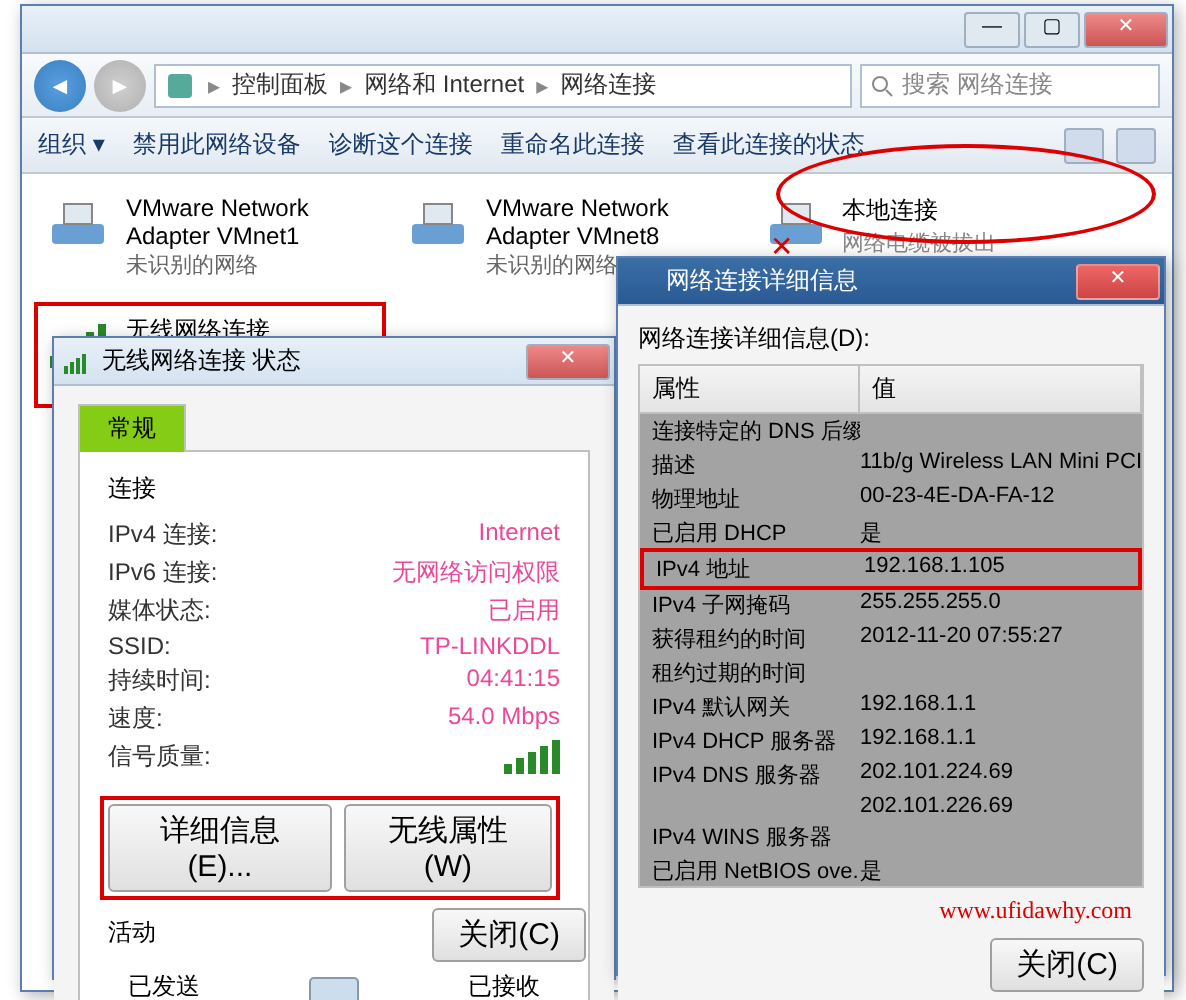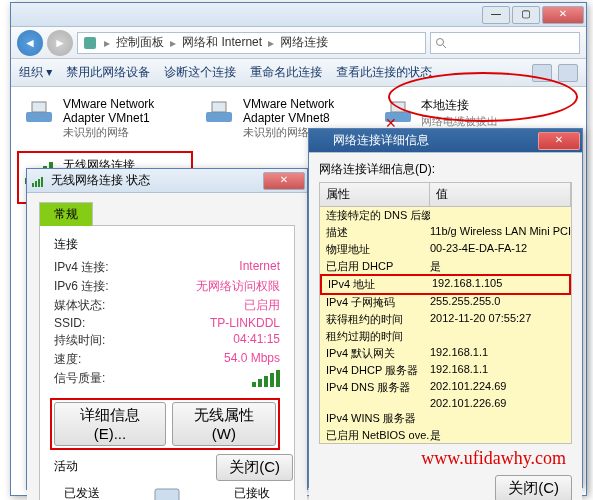--- a/index.html
+++ b/index.html
@@ -56,29 +56,29 @@
 .sig-bars i:nth-child(1){height:5px} .sig-bars i:nth-child(2){height:8px} .sig-bars i:nth-child(3){height:11px} .sig-bars i:nth-child(4){height:14px} .sig-bars i:nth-child(5){height:17px}
 .btn-row { display: flex; gap: 6px; margin: 8px 0; }
 .btn-row.hl { border: 2px solid #d00; padding: 2px; margin-left: -4px; }
 .wbtn { padding: 3px 12px; background: linear-gradient(#f8f8f8, #e0e0e0); border: 1px solid #a0a0a0; border-radius: 3px; cursor: pointer; font-size: 15px; }
 .activity-row { display: flex; align-items: flex-start; justify-content: space-between; padding: 4px 10px; }
 .activity-center svg { width: 36px; height: 30px; }
 
 
 .details-win { top: 128px; left: 308px; width: 275px; height: 360px; z-index: 10; }
 .details-body { padding: 8px 10px; background: #f4f4f4; }
-.props-table { border: 1px solid #c0c0c0; background: #fef9c3; height: 262px; overflow: hidden; }
+.props-table { border: 1px solid #c0c0c0; background: #a3a3a3; height: 262px; overflow: hidden; }
 .props-hdr { display: flex; background: linear-gradient(#f4f4f4,#e4e4e4); border-bottom: 1px solid #c0c0c0; }
 .props-hdr div { padding: 3px 6px; border-right: 1px solid #c0c0c0; }
 .props-hdr .c1 { width: 110px; } .props-hdr .c2 { flex: 1; }
 .prow { display: flex; font-size: 11px; padding: 1px 0; }
 .prow .c1 { width: 110px; padding-left: 6px; white-space: nowrap; overflow: hidden; }
 .prow .c2 { flex: 1; white-space: nowrap; overflow: hidden; }
 .prow.hl { border: 2px solid #d00; margin: -1px 0; }
-.watermark { color: #d00; font-family: serif; font-size: 18px; text-align: right; padding: 4px 6px 0; }
+.watermark { color: #d00; font-family: serif; font-size: 12px; text-align: right; padding: 4px 6px 0; }
 .details-foot { text-align: right; padding: 6px 0 0; }
 
 .close-footer { position: absolute; bottom: 8px; right: 14px; }
 
 .red-ellipse { position:absolute; border: 2px solid #d00; border-radius: 50%; pointer-events:none; }
 </style>
 </head>
 <body>
 
 <div class="window main-win">
@@ -101,20 +101,21 @@
       <span class="sep">▸</span>
       <span>网络和 Internet</span>
       <span class="sep">▸</span>
       <span>网络连接</span>
     </div>
     <div class="search-box">
       <svg width="12" height="12">
           <circle cx="5" cy="5" r="3.5" fill="none" stroke="#888"></circle>
           <line x1="8" y1="8" x2="11" y2="11" stroke="#888"></line>
         </svg>
+      <span style="margin-left:4px">搜索 网络连接</span>
     </div>
   </div>
   <div class="toolbar">
     <span>组织 ▾</span>
     <span>禁用此网络设备</span>
     <span>诊断这个连接</span>
     <span>重命名此连接</span>
     <span>查看此连接的状态</span>
     <div class="tb-end">
       <div class="tb-icon"></div>

